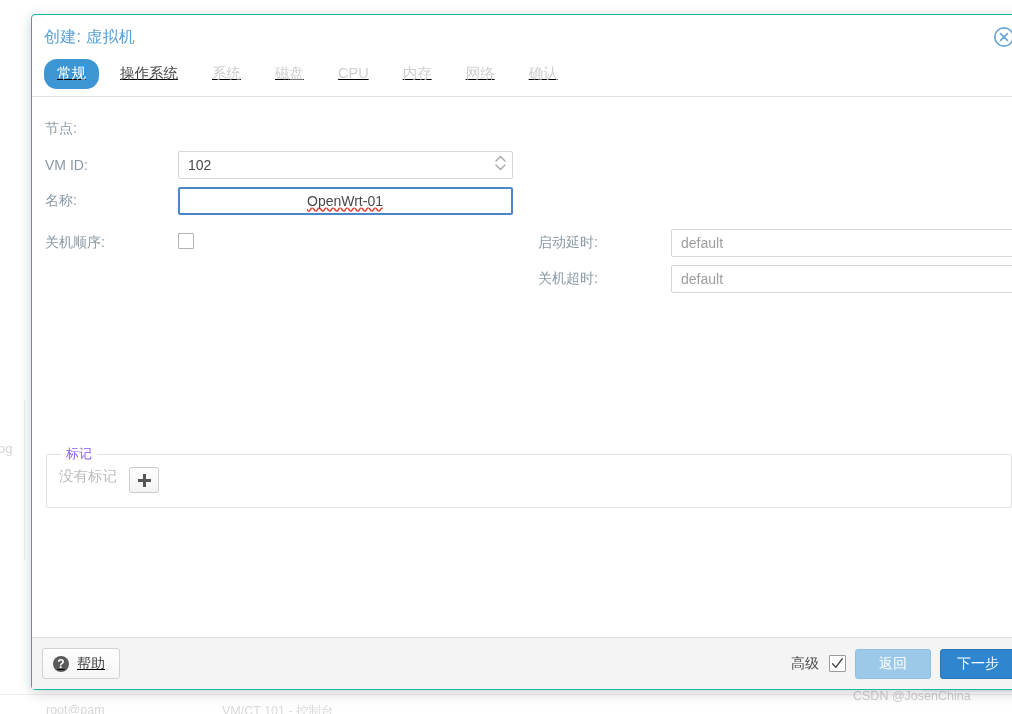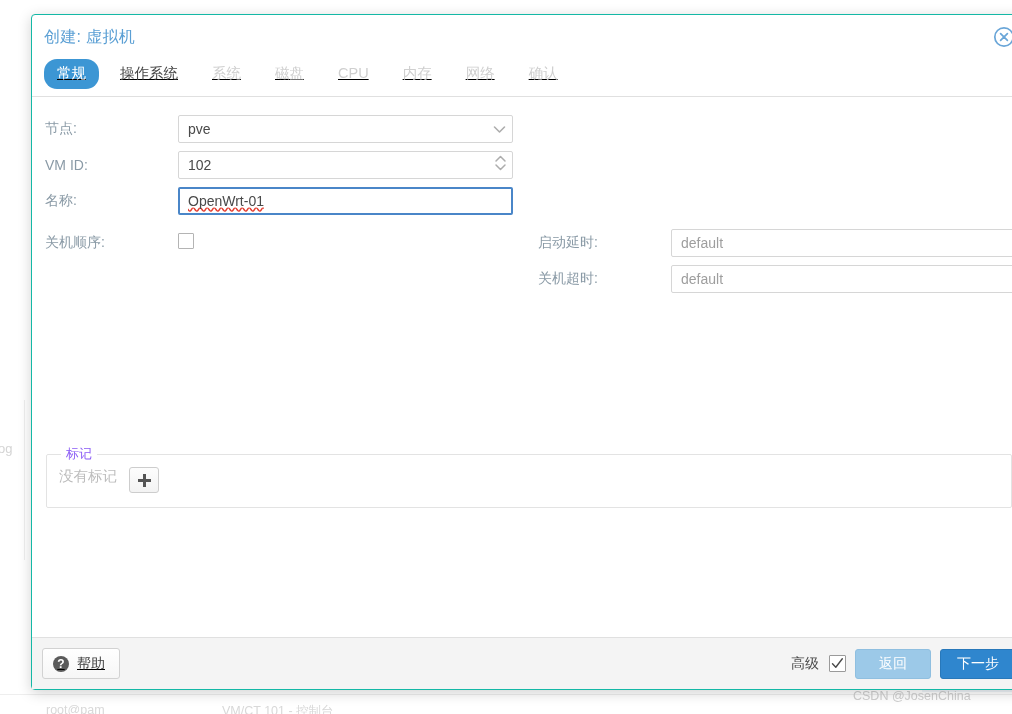--- a/index.html
+++ b/index.html
@@ -202,20 +202,21 @@
     padding: 0 24px 0 9px;
     line-height: 26px;
     display: block;
     white-space: nowrap;
     overflow: hidden;
   }
   .inp.focused {
     border: 2px solid #4a86c8;
     padding: 0 23px 0 8px;
     line-height: 24px;
+    text-align: center;
   }
   .inp.placeholderish { color: #9e9e9e; }
   .inp.plain { padding-right: 9px; }
 
   .misspelled {
     text-decoration: underline wavy #e33b2e;
     text-decoration-skip-ink: none;
   }
 
   .chev {
@@ -408,28 +409,20 @@
     <div class="tab">确认</div>
   </div>
 
   <div class="modal-body">
 
     <div class="form-section sec1 two-col">
       <div class="col col-left">
 
         <div class="frow">
           <div class="flabel">节点:</div>
-          <div class="fctrl">
-            <div class="inp">pve</div>
-            <span class="chev">
-              <svg width="13" height="9" viewBox="0 0 13 9">
-                  <path d="M1.5 2 L6.5 7 L11.5 2" fill="none" stroke="#adadad" stroke-width="1.6" stroke-linecap="round" stroke-linejoin="round"></path>
-                </svg>
-            </span>
-          </div>
         </div>
 
         <div class="frow">
           <div class="flabel">VM ID:</div>
           <div class="fctrl">
             <div class="inp">102</div>
             <span class="spin">
               <svg width="13" height="20" viewBox="0 0 13 20">
                 <path d="M2 8 L6.5 3.5 L11 8" fill="none" stroke="#adadad" stroke-width="1.5" stroke-linecap="round" stroke-linejoin="round"></path>
                 <path d="M2 12 L6.5 16.5 L11 12" fill="none" stroke="#adadad" stroke-width="1.5" stroke-linecap="round" stroke-linejoin="round"></path>

